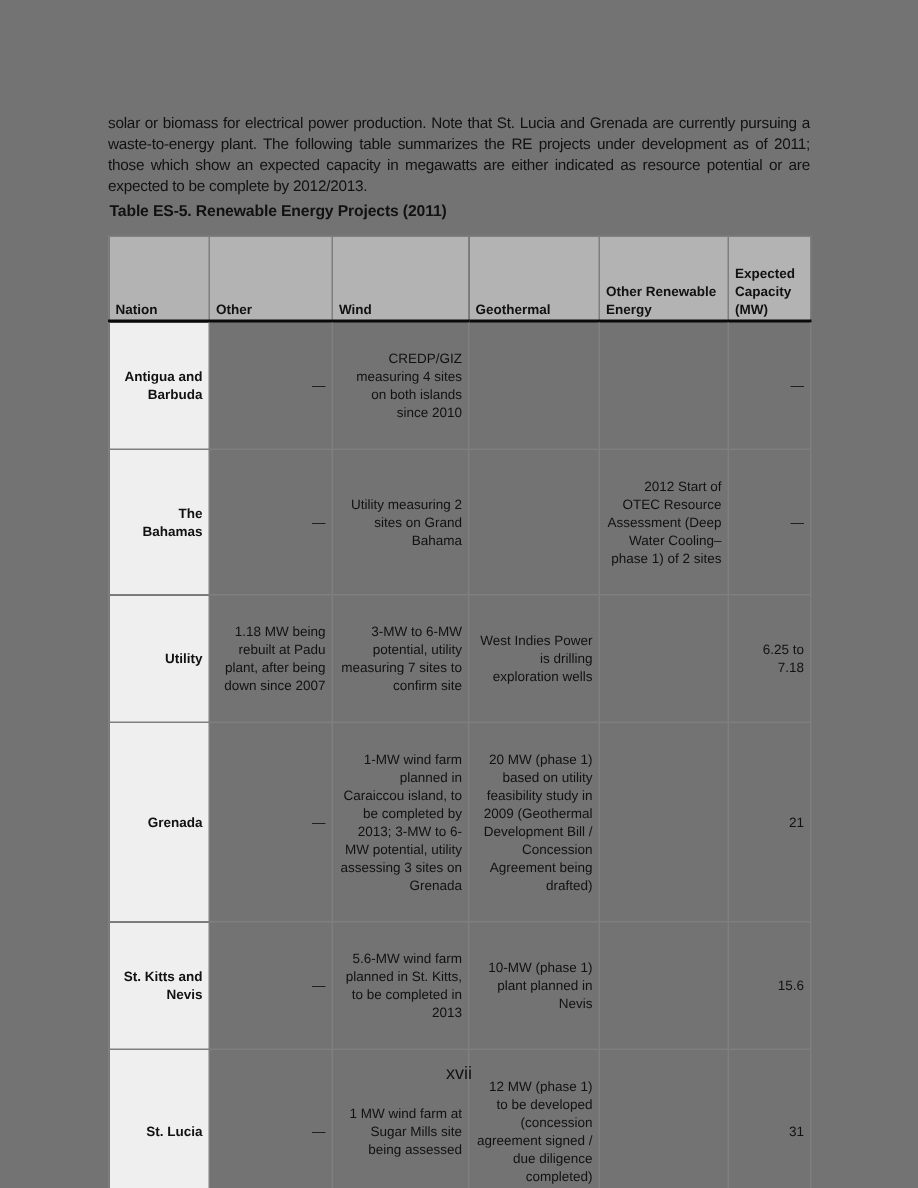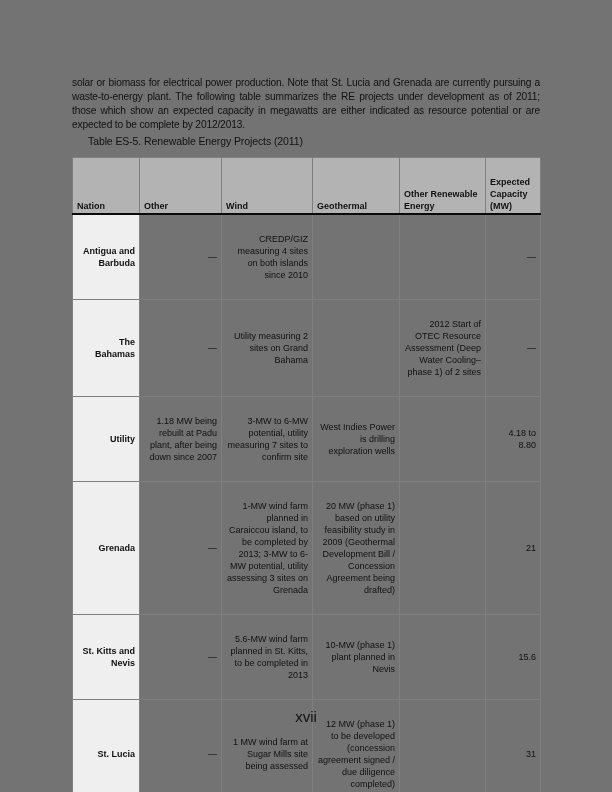--- a/index.html
+++ b/index.html
@@ -13,22 +13,22 @@
     overflow:hidden;
   }
   .intro{
     position:absolute;left:72px;top:66px;width:468px;
     font-size:10.2px;line-height:14px;
     text-align:justify;
     letter-spacing:-0.15px;
     color:#111;
   }
   .table-title{
-    position:absolute;left:88px;top:135px;width:468px;
-    font-size:10.5px;font-weight:normal;color:#111;
+    position:absolute;left:73px;top:135px;width:468px;
+    font-size:10.5px;font-weight:bold;color:#111;
     letter-spacing:-0.1px;
   }
   table.re-table{
     position:absolute;left:72px;top:157px;
     width:468px;
     border-collapse:collapse;
     table-layout:fixed;
     font-size:9px;line-height:12px;
     color:#111;
   }
@@ -55,21 +55,21 @@
   table.re-table tbody tr:last-child td{border-bottom:2px solid #d946ef;}
   tr.rh0{height:40px;}
   tr.rh1{height:55px;}
   tr.rh2{height:79px;}
   tr.rh3{height:69px;}
   tr.rh4{height:121px;}
   tr.rh5{height:71px;}
   tr.rh6{height:104px;}
   .page-number{
     position:absolute;left:0;top:708px;width:612px;
-    text-align:center;font-size:15px;color:#111;
+    text-align:center;font-size:12px;color:#111;
   }
 </style>
 </head>
 <body>
 
 <div class="page">
 
   <p class="intro">solar or biomass for electrical power production.  Note that St. Lucia and Grenada are currently pursuing a waste-to-energy plant. The following table summarizes the RE projects under development as of 2011; those which show an expected capacity in megawatts are either indicated as resource potential or are expected to be complete by 2012/2013.</p>
 
   <div class="table-title">Table ES-5. Renewable Energy Projects (2011)</div>
@@ -109,21 +109,21 @@
         <td></td>
         <td>2012 Start of OTEC Resource Assessment (Deep Water Cooling–phase 1) of 2 sites</td>
         <td>—</td>
       </tr>
       <tr class="rh3">
         <td class="col-nation">Utility</td>
         <td>1.18 MW being rebuilt at Padu plant, after being down since 2007</td>
         <td>3-MW to 6-MW potential, utility measuring 7 sites to confirm site</td>
         <td>West Indies Power is drilling exploration wells</td>
         <td></td>
-        <td>4.18 to 8.80</td>
+        <td>6.25 to 7.18</td>
       </tr>
       <tr class="rh4">
         <td class="col-nation">Grenada</td>
         <td>—</td>
         <td>1-MW wind farm planned in Caraiccou island, to be completed by 2013; 3-MW to 6-MW potential, utility assessing 3 sites on Grenada</td>
         <td>20 MW (phase 1) based on utility feasibility study in 2009 (Geothermal Development Bill / Concession Agreement being drafted)</td>
         <td></td>
         <td>21</td>
       </tr>
       <tr class="rh5">

